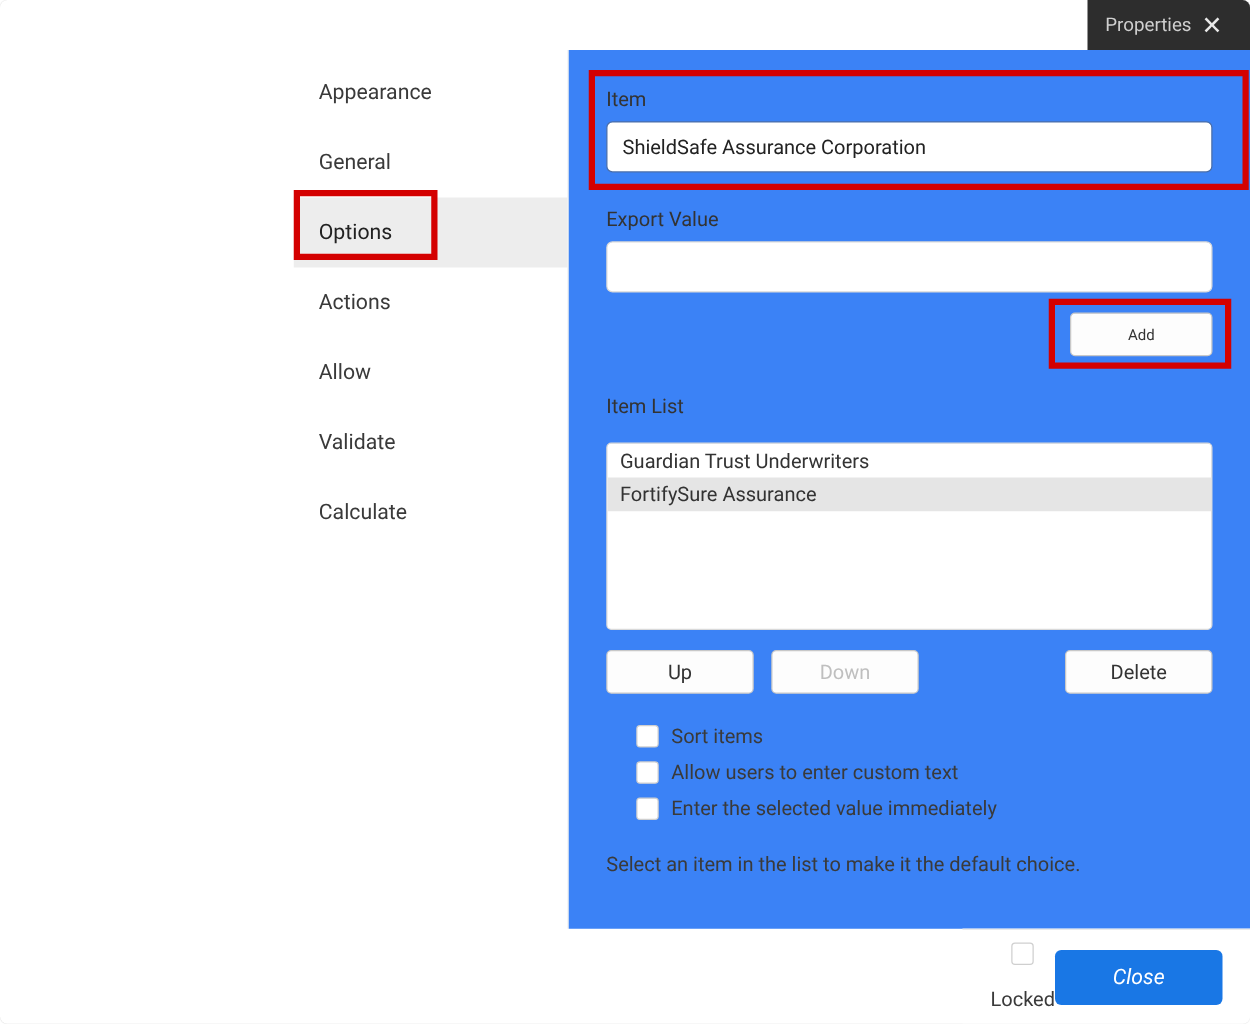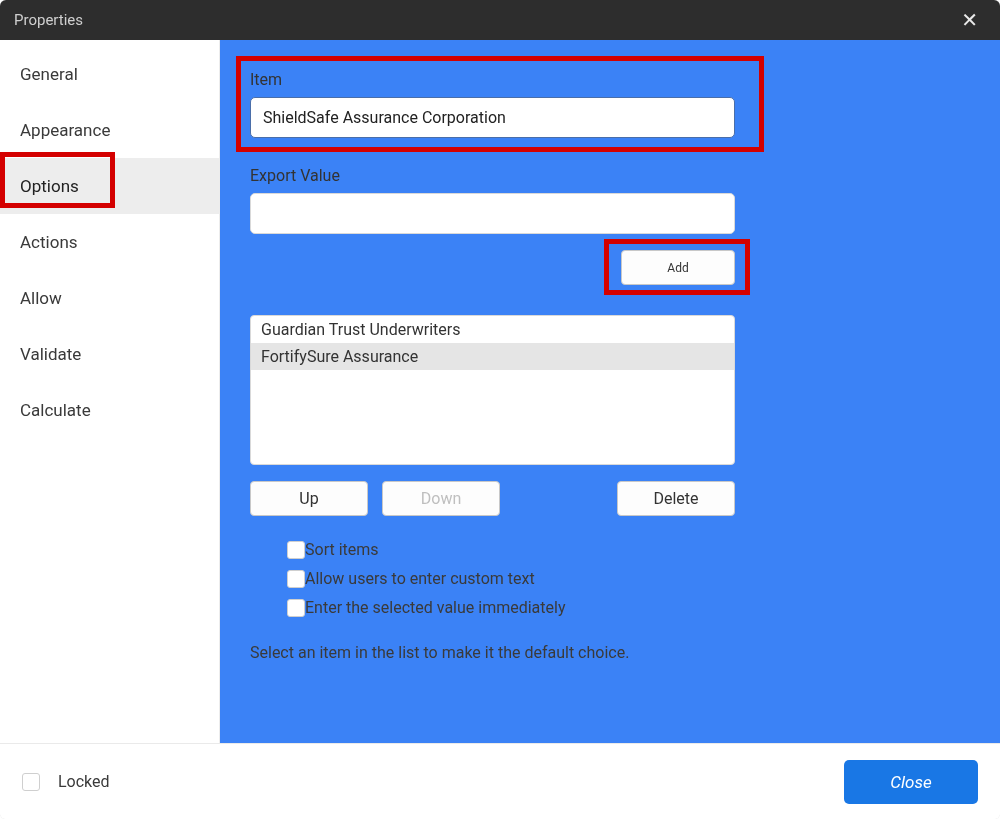--- a/index.html
+++ b/index.html
@@ -1,17 +1,17 @@
 <!DOCTYPE html>
 <html><head>
 <meta charset="utf-8">
 <style>
   * { box-sizing: border-box; margin: 0; padding: 0; font-family: -apple-system, BlinkMacSystemFont, "Segoe UI", Roboto, Arial, sans-serif; }
   html, body { width: 1000px; height: 819px; overflow: hidden; background: #fff; }
-  .window { width: 1000px; height: 819px; display: flex; flex-direction: column; border-radius: 6px; overflow: hidden; box-shadow: 0 0 1px rgba(0,0,0,.2); }
+  .window { width: 1000px; height: 819px; display: flex; flex-direction: column; border-radius: 6px; overflow: hidden; box-shadow: 0 0 1px rgba(0,0,0,.2); align-items: flex-end; }
 
   
   .titlebar { height: 40px; background: #2d2d2d; color: #cfcfcf; display: flex; align-items: center; padding: 0 14px; font-size: 15px; justify-content: space-between; }
   .titlebar .close-x { color: #eaeaea; font-size: 20px; line-height: 1; padding: 4px 8px; cursor: pointer; font-weight: 300; }
 
   
   .body { flex: 1 1 auto; display: flex; background: #fff; min-height: 0; }
 
   
   .sidebar { width: 220px; background: #ffffff; border-right: 1px solid #ececec; display: flex; flex-direction: column; padding-top: 6px; }
@@ -30,30 +30,30 @@
 
   .item-list-box { width: 485px; height: 150px; background: #fff; border: 1px solid #d9d9d9; border-radius: 4px; overflow: hidden; margin-top: 20px; }
   .list-row { font-size: 16px; color: #333; padding: 4px 10px; cursor: default; }
   .list-row.sel { background: #e5e5e5; }
 
   .btn-row { width: 485px; display: flex; gap: 14px; margin-top: 16px; }
   .spacer-flex { flex: 1; }
   .small-btn { width: 118px; height: 35px; border: 1px solid #c8c8c8; border-radius: 4px; background: #fdfdfd; font-size: 16px; color: #333; cursor: pointer; }
   .small-btn:disabled { color: #bfbfbf; cursor: default; }
 
-  .check-row { display: flex; align-items: center; margin-top: 10px; margin-left: 13px; }
+  .check-row { display: flex; align-items: center; gap: 10px; margin-top: 10px; }
   .check-box { width: 18px; height: 18px; border: 1px solid #cfcfcf; border-radius: 3px; background: #fff; flex: 0 0 auto; }
   .check-label { font-size: 16px; color: #3a3a3a; }
   .check-group { margin-top: 24px; padding-left: 24px; }
 
   .hint { font-size: 16px; color: #3a3a3a; margin-top: 26px; }
 
   
   .footer { height: 76px; border-top: 1px solid #eaeaea; display: flex; align-items: center; padding: 0 22px; background: #fff; }
-  .locked-block { display: flex; align-items: center; gap: 18px; }
+  .locked-block { display: flex; align-items: center; gap: 18px; flex-direction: column; }
   .close-btn { margin-left: auto; width: 134px; height: 44px; background: #1977e5; color: #fff; border: none; border-radius: 5px; font-size: 17px; cursor: pointer; font-style: italic; }
 
   
   .hl { border: 5px solid #d40000; position: absolute; pointer-events: none; }
   .rel { position: relative; }
   .item-block { position: relative; margin-top: 4px; margin-bottom: 10px; }
   .export-block { margin-top: 28px; }
   .list-block { margin-top: 30px; }
 
   
@@ -65,22 +65,22 @@
 <div class="window">
 
   <div class="titlebar">
     <span>Properties</span>
     <span class="close-x">✕</span>
   </div>
 
   <div class="body">
 
     <div class="sidebar">
+      <div class="side-item"><span>Appearance</span></div>
       <div class="side-item"><span>General</span></div>
-      <div class="side-item"><span>Appearance</span></div>
       <div class="side-item active rel">
         <span>Options</span>
         <div class="side-hl"></div>
       </div>
       <div class="side-item"><span>Actions</span></div>
       <div class="side-item"><span>Allow</span></div>
       <div class="side-item"><span>Validate</span></div>
       <div class="side-item"><span>Calculate</span></div>
     </div>
 
@@ -98,20 +98,21 @@
         <span class="section-label">Export Value</span>
         <input class="export-input" type="text" value="" style="">
       </div>
 
       <div class="add-row rel">
         <button class="add-btn">Add</button>
         <div class="hl" style="top:-11px; left:354px; width:146px; height:56px;"></div>
       </div>
 
       <div class="list-block">
+        <span class="section-label">Item List</span>
         <div class="item-list-box">
           <div class="list-row">Guardian Trust Underwriters</div>
           <div class="list-row sel">FortifySure Assurance</div>
         </div>
       </div>
 
       <div class="btn-row">
         <button class="small-btn">Up</button>
         <button class="small-btn" disabled="">Down</button>
         <div class="spacer-flex"></div>

